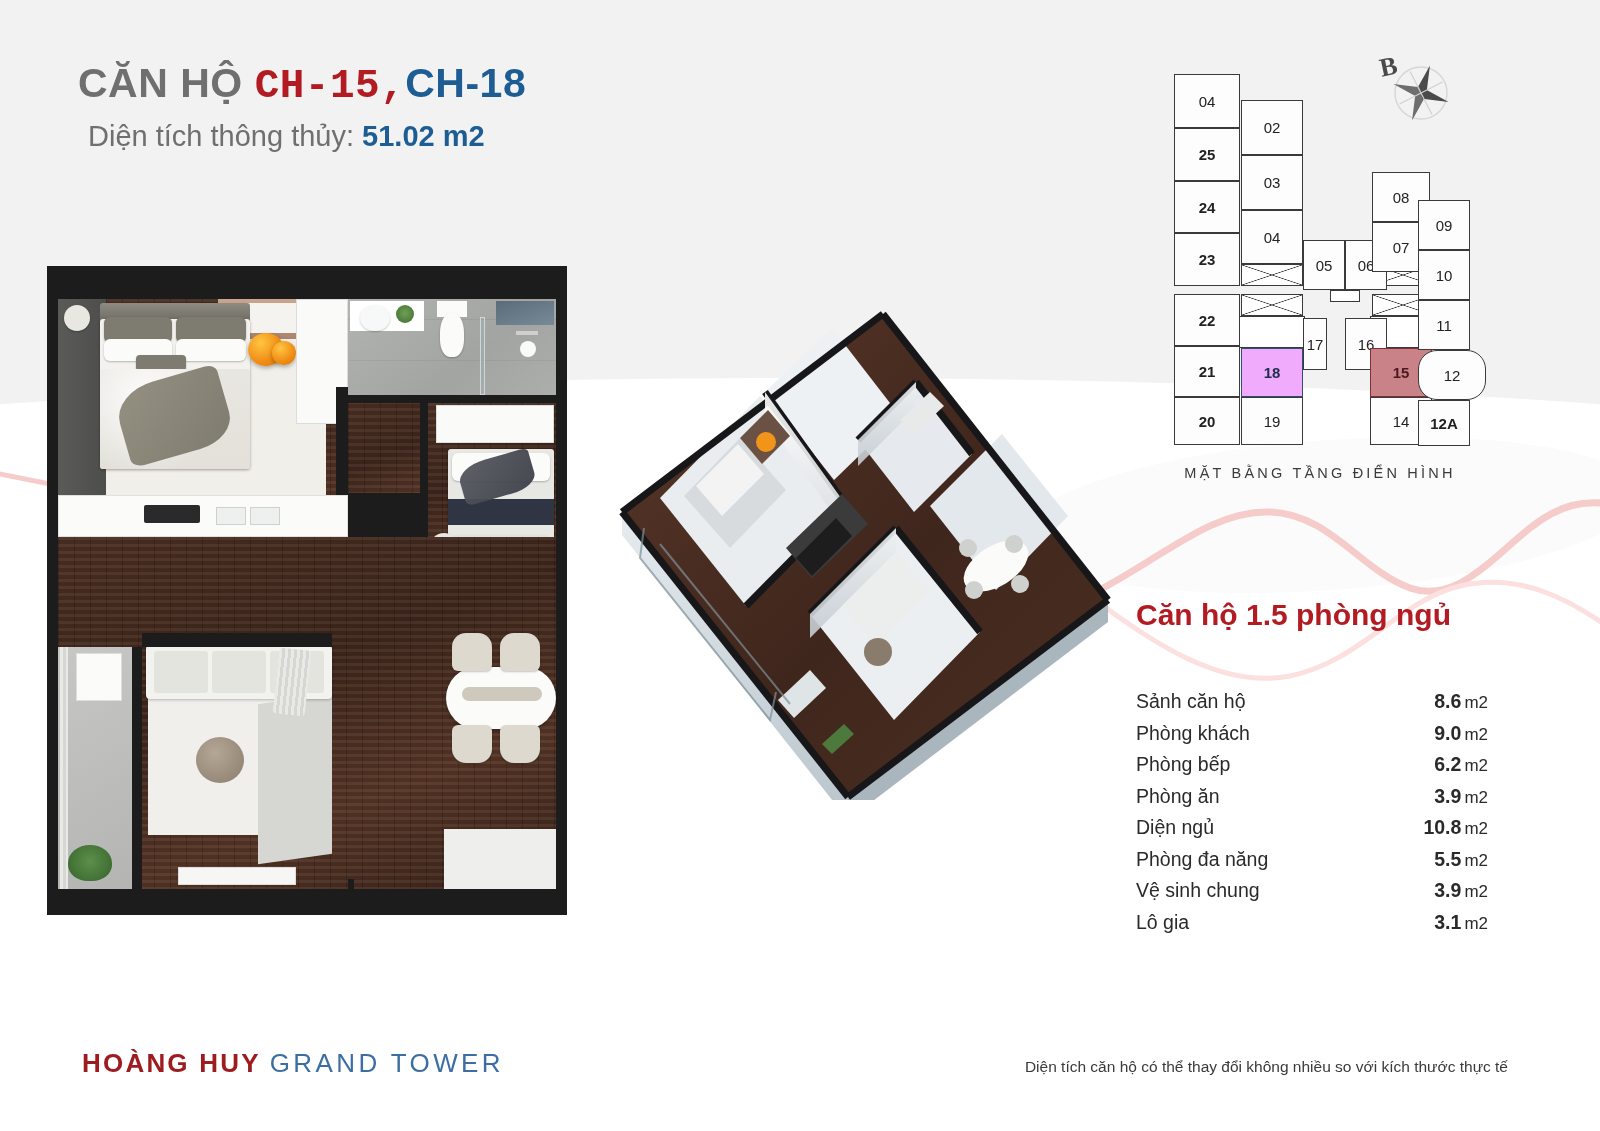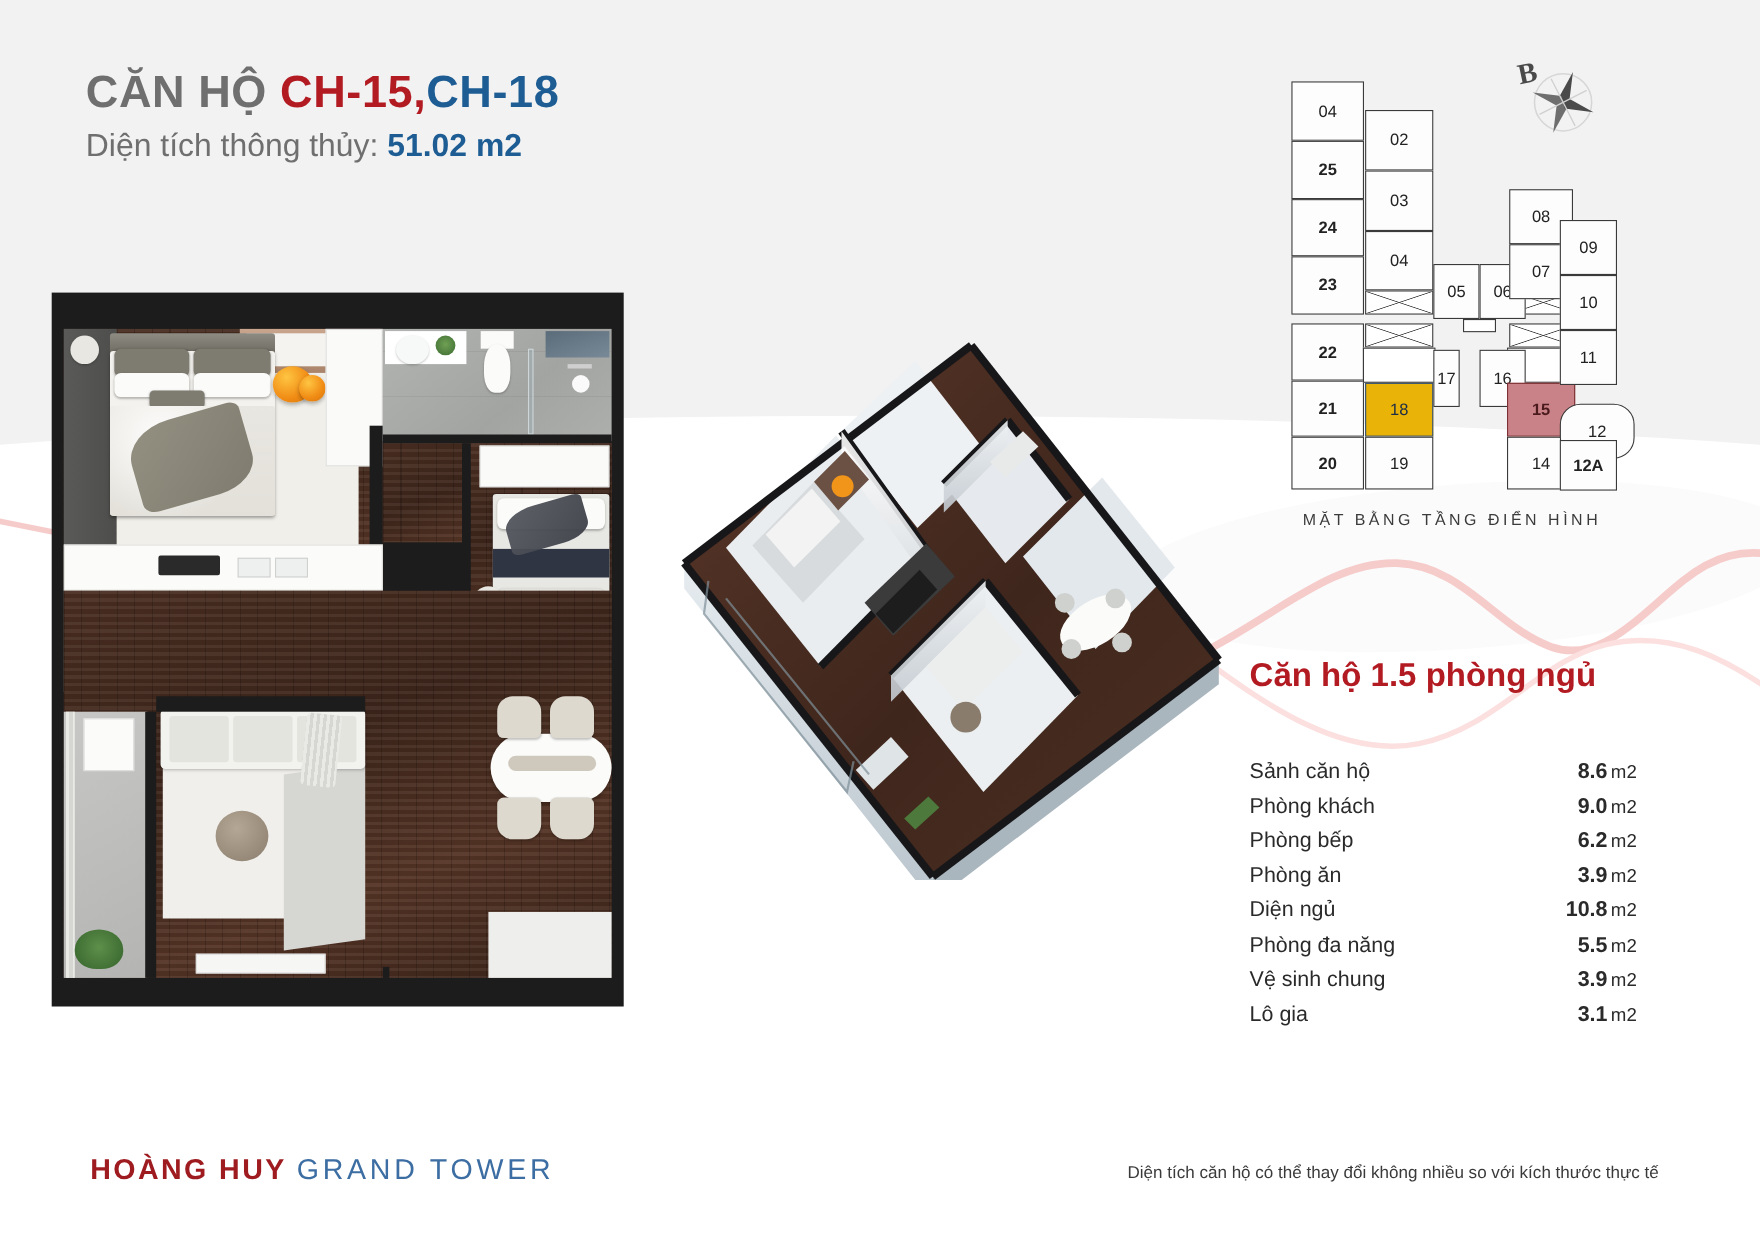--- a/index.html
+++ b/index.html
@@ -28,24 +28,24 @@
     transform:rotate(-4deg);
   }
   .wave-svg{position:absolute;left:0;top:0;width:1600px;height:1131px;pointer-events:none;}
 
   
   .header{position:absolute;left:78px;top:62px;}
   .title{
     font-size:41px;font-weight:bold;letter-spacing:0.5px;
     color:#6f6f6f;line-height:1.05;white-space:nowrap;
   }
-  .title .code-red{color:#b31b22;}
+  .title .code-red{color:#b31b22;font-family:Liberation Mono, monospace;}
   .title .code-blue{color:#1d5d94;}
   .subtitle{
-    margin-top:12px;
+    margin-top:12px;margin-left:10px;
     font-size:29px;color:#6f6f6f;white-space:nowrap;
   }
   .subtitle .area-val{color:#1d5d94;font-weight:bold;}
 
   
   .plan{
     position:absolute;left:48px;top:267px;width:518px;height:647px;
     background:#1c1c1c;box-sizing:border-box;
     box-shadow:0 0 0 1px #1c1c1c;
   }
@@ -110,21 +110,21 @@
 
   
   .keymap{position:absolute;left:1160px;top:50px;width:320px;height:420px;}
   .cell{
     position:absolute;box-sizing:border-box;
     border:1.6px solid #3a3a3a;background:#fdfdfd;
     display:flex;align-items:center;justify-content:center;
     font-size:15px;color:#222;
   }
   .cell.bold{font-weight:bold;}
-  .cell.sel-blue{background:#eab308;border-color:#2f4f78;font-weight:normal;color:#1b2d47;}
+  .cell.sel-blue{background:#f0abfc;border-color:#2f4f78;font-weight:bold;color:#1b2d47;}
   .cell.sel-red{background:#c98287;border-color:#7d3035;font-weight:bold;color:#4a1a1d;}
   .hatch{
     position:absolute;box-sizing:border-box;border:1.4px solid #3a3a3a;background:#fff;
   }
   .hatch .x{
     position:absolute;inset:0;
     background:
       linear-gradient(to top right, transparent calc(50% - .7px), #3a3a3a 50%, transparent calc(50% + .7px)),
       linear-gradient(to bottom right, transparent calc(50% - .7px), #3a3a3a 50%, transparent calc(50% + .7px));
   }
@@ -439,21 +439,21 @@
 
     <div class="cell" style="left:258px;top:150px;width:52px;height:50px;">
         <span>09</span>
       </div>
     <div class="cell" style="left:258px;top:200px;width:52px;height:50px;">
         <span>10</span>
       </div>
     <div class="cell" style="left:258px;top:250px;width:52px;height:50px;">
         <span>11</span>
       </div>
-    <div class="cell" style="left:258px;top:317px;width:68px;height:50px;border-radius:19px;">
+    <div class="cell" style="left:258px;top:300px;width:68px;height:50px;border-radius:19px;">
         <span>12</span>
       </div>
     <div class="cell bold" style="left:258px;top:350px;width:52px;height:46px;">
         <span>12A</span>
       </div>
   </div>
 
   <div class="compass-b">B</div>
   <svg class="compass" viewBox="0 0 62 62">
     <circle cx="31" cy="31" r="26" fill="none" stroke="#d6d6d6" stroke-width="1.4"></circle>

